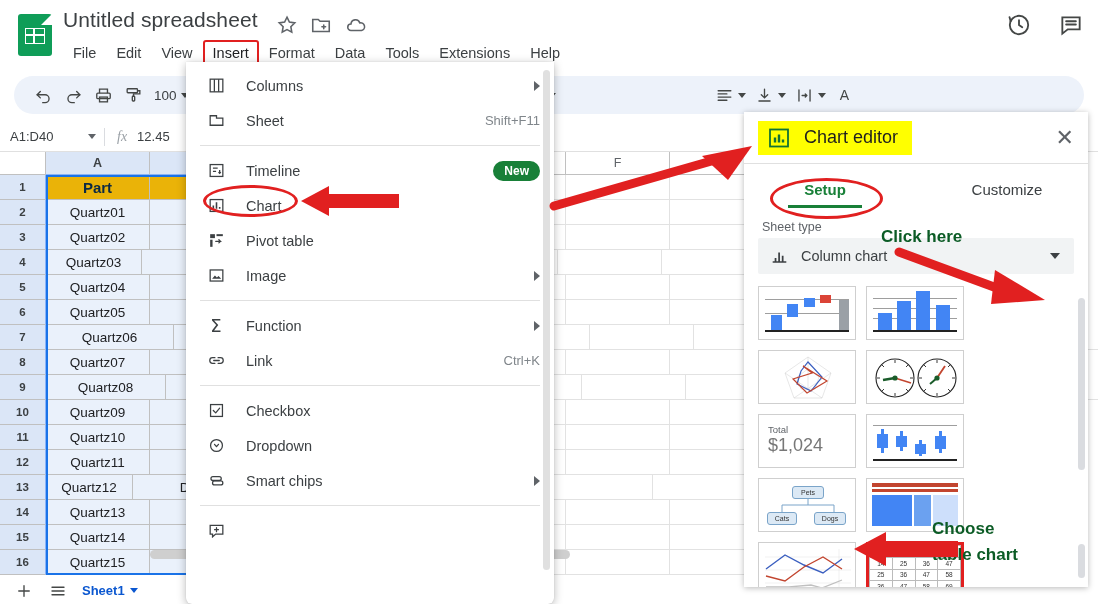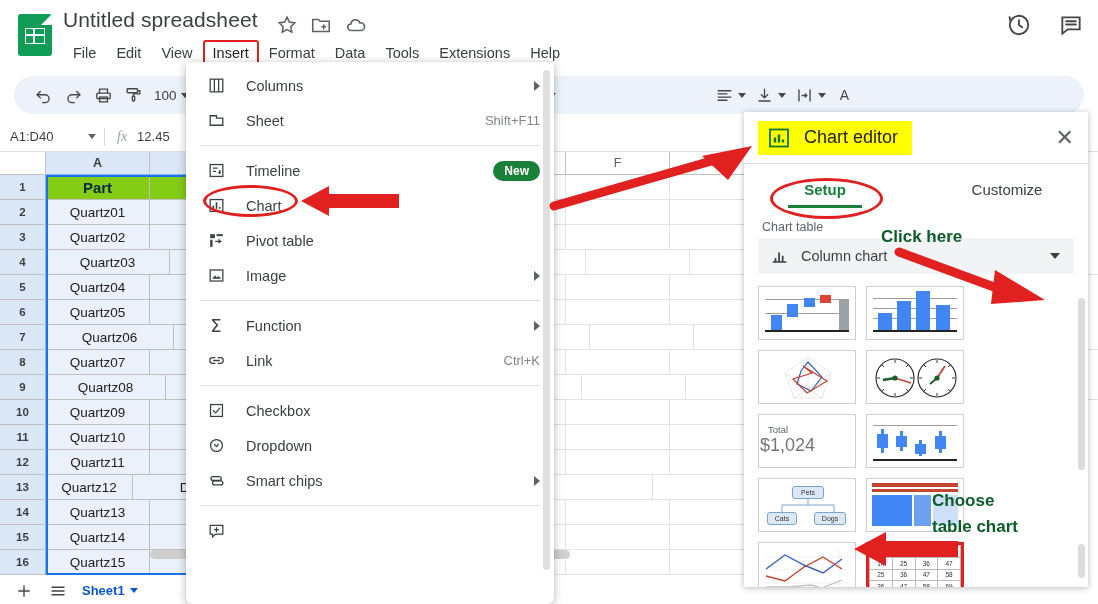--- a/index.html
+++ b/index.html
@@ -104,21 +104,21 @@
     font-size:11.5px; color:#3c4043; font-weight:600;
   }
   .cells { position:absolute; left:46px; top:23px; }
   .cellrow { display:flex; height:25px; }
   .cell {
     height:25px; border-right:1px solid #c0c0c0; border-bottom:1px solid #c0c0c0;
     display:flex; align-items:center; justify-content:center; font-size:13.5px; color:#202124;
     background:#ffffff;
   }
   .cell.sel { background:#eaf1fb; }
-  .cell.hdr { background:#84cc16; color:#0c2a44; font-weight:bold; font-size:15px; }
+  .cell.hdr { background:#eab308; color:#0c2a44; font-weight:bold; font-size:15px; }
   .cell.empty { background:#ffffff; border-right:1px solid #e2e2e2; border-bottom:1px solid #e2e2e2;}
   .grid-selborder {
     position:absolute; left:46px; top:23px; border:2px solid #1a73e8; pointer-events:none;
   }
   .hscroll {
     position:absolute; left:150px; top:398px; width:420px; height:9px; background:#cfcfcf;
     border-radius:5px;
   }
 
   
@@ -426,21 +426,21 @@
         <div class="cell sel" style="width:104px"></div>
         <div class="cell sel" style="width:104px"></div>
         <div class="cell empty" style="width:104px"></div>
         <div class="cell empty" style="width:104px"></div>
         <div class="cell empty" style="width:104px"></div>
         <div class="cell empty" style="width:104px"></div>
         <div class="cell empty" style="width:104px"></div>
         <div class="cell empty" style="width:104px"></div>
       </div>
       <div class="cellrow">
-        <div class="cell sel" style="width:124px">Quartz03</div>
+        <div class="cell sel" style="width:96px">Quartz03</div>
         <div class="cell sel" style="width:104px">D</div>
         <div class="cell sel" style="width:104px"></div>
         <div class="cell sel" style="width:104px"></div>
         <div class="cell empty" style="width:104px"></div>
         <div class="cell empty" style="width:104px"></div>
         <div class="cell empty" style="width:104px"></div>
         <div class="cell empty" style="width:104px"></div>
         <div class="cell empty" style="width:104px"></div>
         <div class="cell empty" style="width:104px"></div>
       </div>
@@ -766,21 +766,21 @@
     <div class="ce-tabs">
       <div class="ce-tab">
         <span>Setup</span>
         <span class="underline"></span>
       </div>
       <div class="ce-tab inactive" style="margin-left:56px;">
         <span>Customize</span>
       </div>
     </div>
 
-    <div class="ce-label">Chart table</div>
+    <div class="ce-label">Sheet type</div>
 
     <div class="ce-select">
       <span>
         <svg viewBox="0 0 24 24" style="width:19px;height:19px;fill:none;stroke:#3c4043;stroke-width:1.7px;display:block;">
           <path d="M4 19h16" stroke-linecap="round"></path>
           <path d="M7 19v-5M11.5 19V7M16 19v-8" stroke-width="2.2"></path>
         </svg>
       </span>
       <span class="sv">Column chart</span>
       <span class="scaret"></span>
@@ -834,21 +834,21 @@
           <path d="M28 27L44 32" stroke="#c2452f" stroke-width="1.6"></path>
           <path d="M70 27L78 15" stroke="#c2452f" stroke-width="1.8"></path>
           <path d="M70 27L63 33" stroke="#1a5c2a" stroke-width="2"></path>
           <circle cx="28" cy="27" r="2.6" fill="#1a5c2a"></circle>
             <circle cx="70" cy="27" r="2.6" fill="#1a5c2a"></circle>
         </svg>
       </div>
 
       <div class="thumb">
         <div style="position:absolute;left:9px;top:9px;font-size:9.5px;color:#5f6368;">Total</div>
-        <div style="position:absolute;left:1px;top:20px;font-size:18px;color:#777;">$1,024</div>
+        <div style="position:absolute;left:9px;top:20px;font-size:18px;color:#777;">$1,024</div>
       </div>
 
       <div class="thumb">
         <div class="tline" style="top:10px"></div>
         <div class="tbaseline" style="bottom:6px"></div>
         <div class="bar" style="left:14px;bottom:14px;width:3px;height:24px;"></div>
         <div class="bar" style="left:10px;bottom:19px;width:11px;height:14px;"></div>
         <div class="bar" style="left:33px;bottom:16px;width:3px;height:20px;"></div>
         <div class="bar" style="left:29px;bottom:20px;width:11px;height:11px;"></div>
         <div class="bar" style="left:52px;bottom:11px;width:3px;height:16px;"></div>
@@ -939,18 +939,18 @@
 
   <svg class="arrow" style="left:895px; top:248px; width:165px; height:62px;" viewBox="0 0 165 62">
     <path d="M4 4 L118 46" stroke="#e12020" stroke-width="9" stroke-linecap="round" fill="none"></path>
     <path d="M150 52 L100 22 L96 56 Z" fill="#e12020"></path>
   </svg>
 
   <svg class="arrow" style="left:848px; top:528px; width:115px; height:42px;" viewBox="0 0 115 42">
     <path d="M110 13 L110 29 L38 29 L38 38 L6 21 L38 4 L38 13 Z" fill="#e12020"></path>
   </svg>
 
-  <div class="anno anno-text" style="left:932px; top:488px; line-height:26px;">
+  <div class="anno anno-text" style="left:932px; top:516px; line-height:26px;">
     <div>Choose</div>
     <div>table chart</div>
   </div>
 
 </div>
 
 </body></html>

